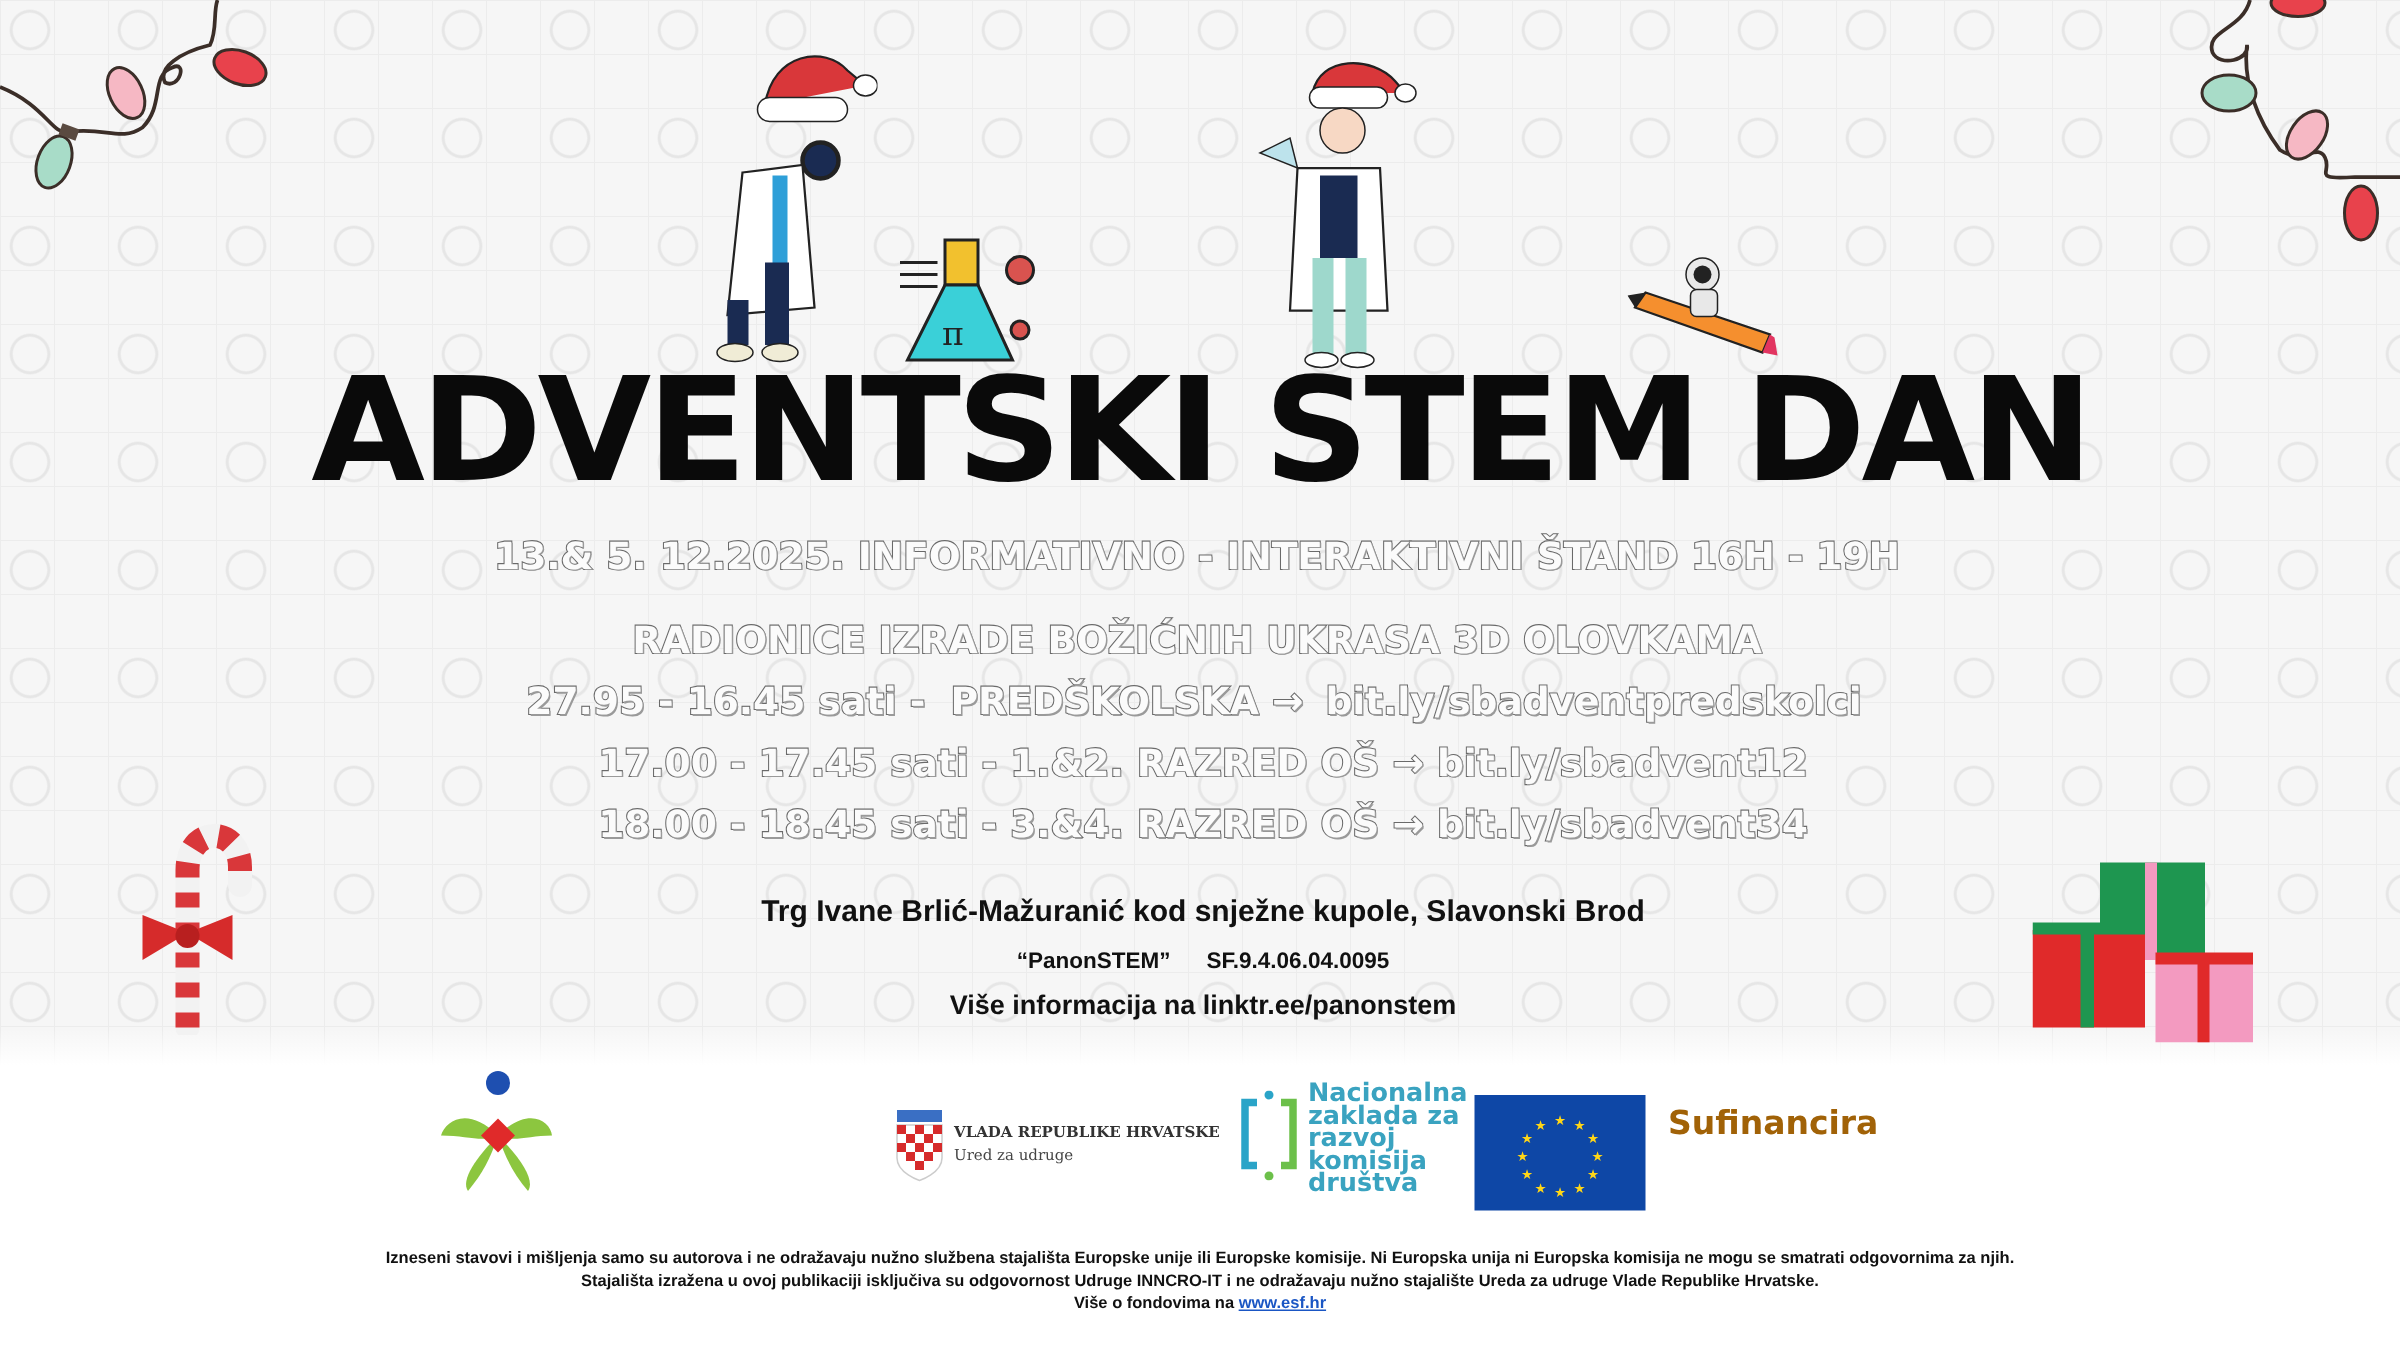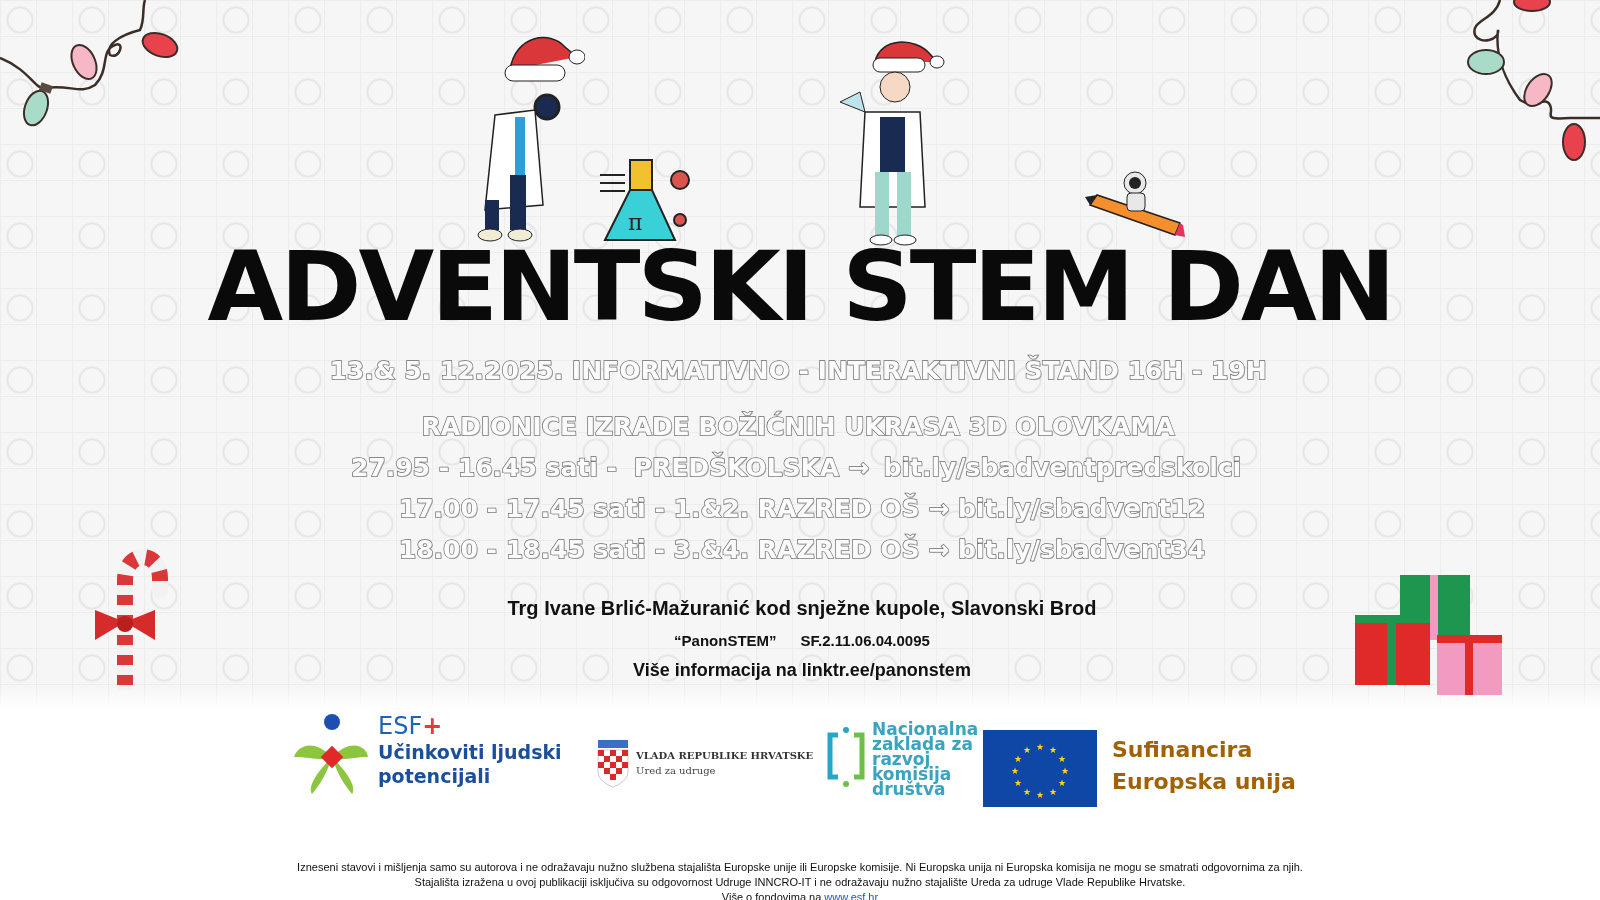--- a/index.html
+++ b/index.html
@@ -49,21 +49,21 @@
   .logo-vlada { left: 596px; top: 740px; width: 210px; height: 50px; text-decoration: underline; }
   .vlada-t1 { position: absolute; left: 40px; top: 10px; font-family: "DejaVu Serif", serif; font-size: 10px; font-weight: bold; color: #333; white-space: nowrap; }
   .vlada-t2 { position: absolute; left: 40px; top: 25px; font-family: "DejaVu Serif", serif; font-size: 10px; color: #444; }
 
   .logo-zaklada { left: 826px; top: 722px; width: 130px; height: 90px; }
   .zak-text { position: absolute; left: 46px; top: 0; font-size: 17px; line-height: 15px; color: #3aa3c0; font-family: "DejaVu Sans", sans-serif; font-weight: bold; }
 
   .logo-eu { left: 983px; top: 730px; width: 114px; height: 77px; background: #0e47a6; }
   .eu-text { left: 1112px; top: 734px; font-family: "DejaVu Sans", sans-serif; font-weight: bold; color: #a16207; font-size: 22px; line-height: 32px; }
 
-  .disclaimer { position: absolute; left: 0; width: 1600px; text-align: center; font-family: "Liberation Sans", sans-serif; font-weight: normal; color: #111; font-size: 11px; line-height: 15px; margin-top: 28px; }
+  .disclaimer { position: absolute; left: 0; width: 1600px; text-align: center; font-family: "Liberation Sans", sans-serif; font-weight: bold; color: #111; font-size: 11px; line-height: 15px; }
   .d1 { top: 832px; }
   .d2 { top: 847px; }
   .d3 { top: 862px; }
   .d3 a { color: #1a56c4; text-decoration: underline; }
 </style>
 </head>
 <body>
 
 <div class="poster"></div>
 
@@ -147,21 +147,21 @@
 </div>
 <div class="outline l5">
   <span>18.00 - 18.45 sati -</span>
   <span>3.&amp;4. RAZRED OŠ</span>
   <span>→</span>
   <span>bit.ly/sbadvent34</span>
 </div>
 
 <div class="info i1">Trg Ivane Brlić-Mažuranić kod snježne kupole, Slavonski Brod</div>
 <div class="info i2">
-  <span>“PanonSTEM”</span><span>SF.2.11.06.04.0095</span>
+  <span>“PanonSTEM”</span><span>SF.9.4.06.04.0095</span>
 </div>
 <div class="info i3">Više informacija na linktr.ee/panonstem</div>
 
 <svg class="abs" style="left:85px;top:540px" width="90" height="150" viewBox="0 0 90 150">
   <path d="M40 145 L40 40 C40 10 75 10 75 38 L75 50" stroke="#f2f2f2" stroke-width="16" fill="none" stroke-linecap="round"></path>
   <path d="M40 145 L40 40 C40 10 75 10 75 38 L75 50" stroke="#d9373a" stroke-width="16" fill="none" stroke-dasharray="10 10" stroke-linecap="butt"></path>
   <path d="M10 70 L40 82 L10 100 Z M70 70 L40 82 L70 100 Z" fill="#d62b2b"></path>
   <circle cx="40" cy="84" r="8" fill="#b81f1f"></circle>
 </svg>
 
@@ -178,25 +178,20 @@
 
 <div class="abs logo-esf">
   <svg class="abs" style="left:0;top:0" width="78" height="85" viewBox="0 0 78 85">
     <circle cx="40" cy="10" r="8" fill="#1e4fb0"></circle>
     <path d="M40 45 C20 25 5 35 2 45 C20 45 30 50 40 45 Z" fill="#8cc63f"></path>
     <path d="M40 45 C60 25 75 35 76 45 C60 45 50 50 40 45 Z" fill="#8cc63f"></path>
     <path d="M40 45 C25 60 15 75 20 82 C30 70 35 60 40 45 Z" fill="#8cc63f"></path>
     <path d="M40 45 C55 60 65 75 60 82 C50 70 45 60 40 45 Z" fill="#8cc63f"></path>
     <rect x="32" y="37" width="16" height="16" fill="#e02a2a" transform="rotate(45 40 45)"></rect>
   </svg>
-  <div class="esf-text">
-    <div class="esf-title"><span>ESF</span><b>+</b></div>
-    <div class="esf-sub">Učinkoviti ljudski</div>
-    <div class="esf-sub">potencijali</div>
-  </div>
 </div>
 
 <div class="abs logo-vlada">
   <svg class="abs" style="left:0;top:0" width="34" height="48" viewBox="0 0 34 48">
     <rect x="2" y="0" width="30" height="8" fill="#3a6fc4"></rect>
     <path d="M2 10 H32 V32 C32 42 17 47 17 47 C17 47 2 42 2 32 Z" fill="#fff" stroke="#ccc"></path>
     <g fill="#d62b2b">
       <rect x="2" y="10" width="6" height="6"></rect>
         <rect x="14" y="10" width="6" height="6"></rect>
         <rect x="26" y="10" width="6" height="6"></rect>
@@ -243,20 +238,19 @@
         <text x="44" y="65">★</text>
         <text x="35" y="56">★</text>
       <text x="32" y="44">★</text>
         <text x="35" y="32">★</text>
         <text x="44" y="23">★</text>
     </g>
   </svg>
 </div>
 <div class="abs eu-text">
   <div>Sufinancira</div>
-  <div>Europska unija</div>
 </div>
 
 <div class="disclaimer d1">Izneseni stavovi i mišljenja samo su autorova i ne odražavaju nužno službena stajališta Europske unije ili Europske komisije. Ni Europska unija ni Europska komisija ne mogu se smatrati odgovornima za njih.</div>
 <div class="disclaimer d2">Stajališta izražena u ovoj publikaciji isključiva su odgovornost Udruge INNCRO-IT i ne odražavaju nužno stajalište Ureda za udruge Vlade Republike Hrvatske.</div>
 <div class="disclaimer d3">
   <span>Više o fondovima na </span><a>www.esf.hr </a>
 </div>
 
 </body></html>

